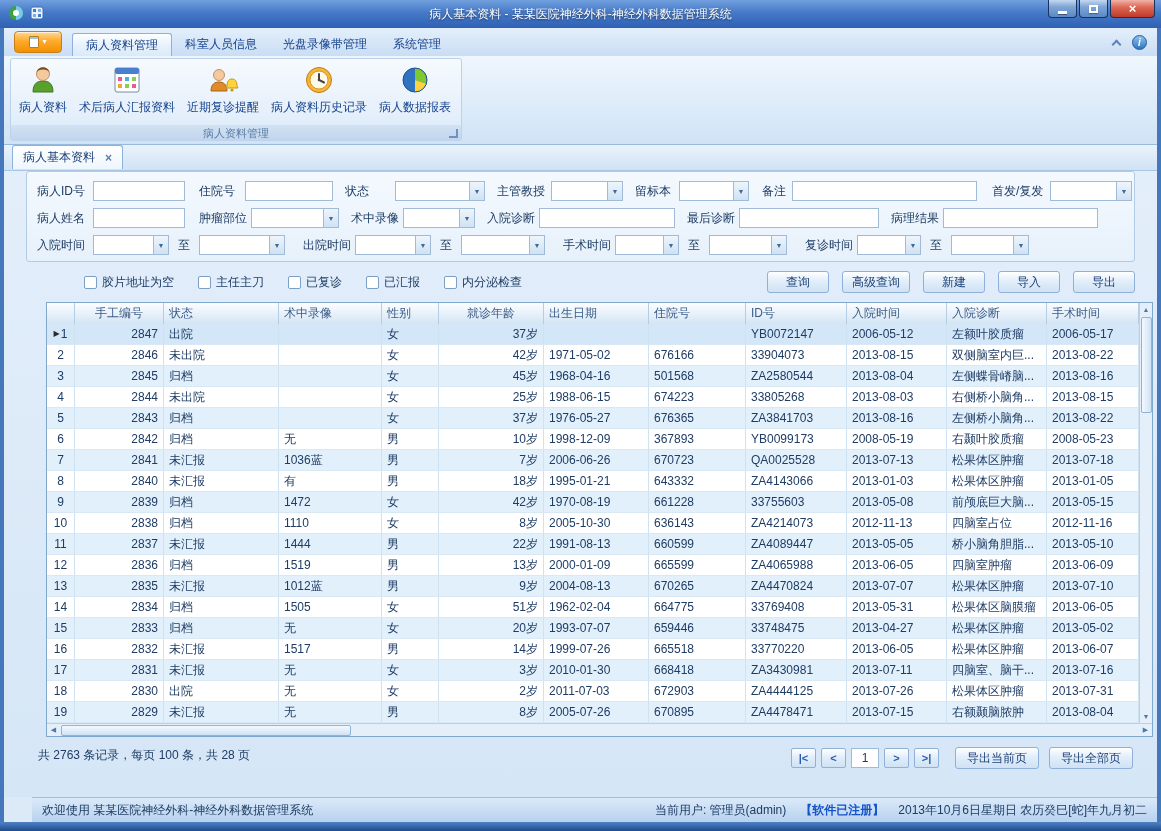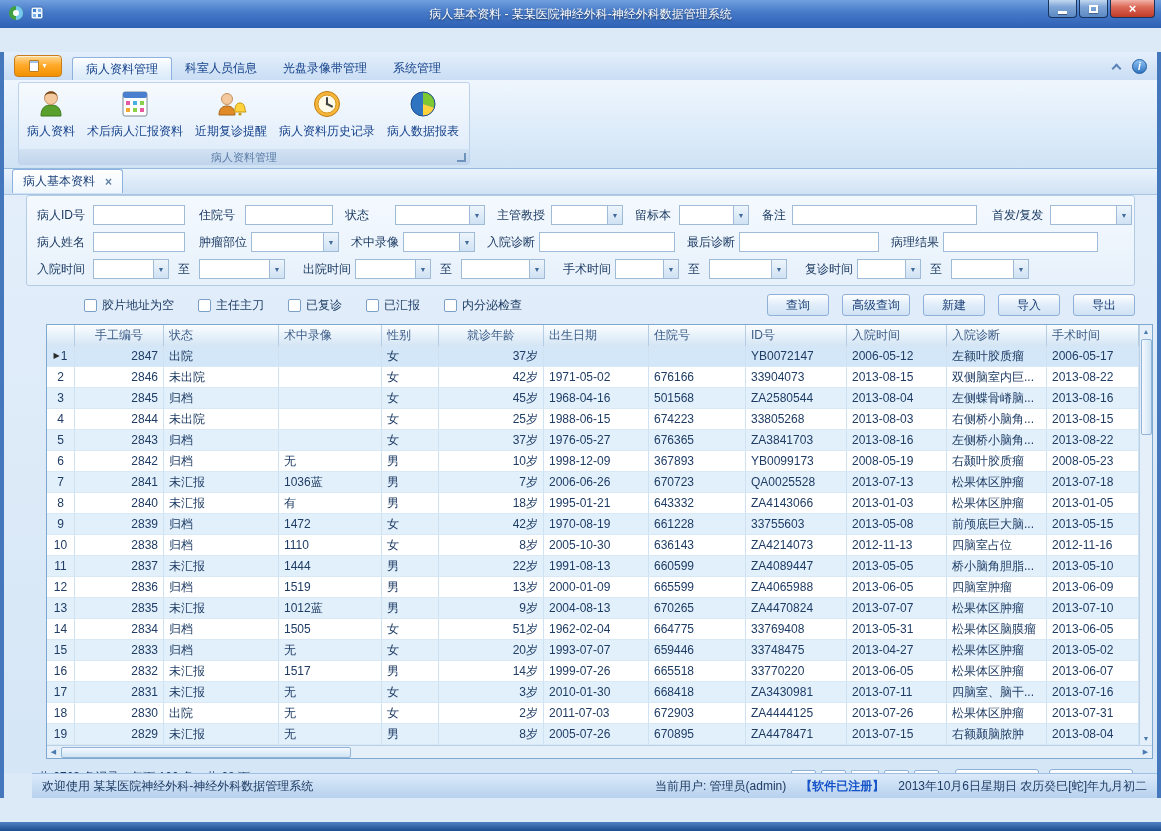--- a/index.html
+++ b/index.html
@@ -1,18 +1,18 @@
 <!DOCTYPE html>
 <html><head>
 <meta charset="utf-8">
 <style>
   * { box-sizing: border-box; margin: 0; padding: 0; }
   html,body { background:#eee; }
   body { font-family:"Liberation Sans","DejaVu Sans",sans-serif; font-size:12px; }
-  .window { width:1161px; height:831px; display:flex; flex-direction:column; overflow:hidden; background:#dce9f7;gap:24px; }
+  .window { width:1161px; height:831px; display:flex; flex-direction:column; overflow:hidden; background:#dce9f7; }
 
   
   .titlebar { height:28px; flex:0 0 28px; background:linear-gradient(#71a0de,#4579c8 45%,#2e61b4); position:relative; display:flex; align-items:center; padding-left:8px; }
   .title-icons { display:flex; align-items:center; gap:6px; }
   .title-text { position:absolute; left:0; right:0; text-align:center; color:#fff; text-shadow:0 1px 2px rgba(0,0,0,.55); pointer-events:none; }
   .win-controls { position:absolute; top:0; right:6px; display:flex; }
   .wbtn { width:29px; height:18px; margin-left:2px; border:1px solid #17335e; border-top:none; border-radius:0 0 4px 4px; background:linear-gradient(#c3d8f0,#7fa5d6 40%,#5b89c4); display:flex; align-items:center; justify-content:center; cursor:pointer; }
   .wbtn.close { width:45px; background:linear-gradient(#f2b3aa,#dd6a58 40%,#c13a28); color:#fff; font-weight:bold; font-size:13px; line-height:1; }
   .glyph-min { width:9px; height:3px; background:#fff; margin-top:7px; box-shadow:0 1px 0 rgba(0,0,0,.4); }
   .glyph-max { width:9px; height:8px; border:2px solid #fff; box-shadow:0 1px 1px rgba(0,0,0,.3); }
@@ -26,21 +26,21 @@
   .app-menu { height:22px; width:48px; margin:0 10px 3px 4px; border-radius:4px; border:1px solid #c87d1a; background:linear-gradient(#ffd994,#ffaa2b 45%,#f29100); display:flex; align-items:center; justify-content:center; gap:3px; cursor:pointer; box-shadow:inset 0 1px 0 rgba(255,255,255,.6); }
   .menu-doc-icon { width:10px; height:12px; background:#fff; border:1px solid #b97d20; border-radius:1px; box-shadow:inset 0 2px 0 #9fc5ee; }
   .menu-arrow { color:#fff; font-size:8px; line-height:1; }
   .rtab { height:23px; padding:0 13px; display:flex; align-items:center; color:#15428b; cursor:pointer; white-space:nowrap; }
   .rtab.active { background:linear-gradient(#fdfeff,#e8f2fc 50%,#d9eaf9); border:1px solid #8db2dd; border-bottom:none; border-radius:3px 3px 0 0; }
   .tabrow-right { position:absolute; right:10px; top:7px; display:flex; align-items:center; gap:12px; }
   .chevron-up { width:7px; height:7px; border-left:2px solid #5b83b8; border-top:2px solid #5b83b8; transform:rotate(45deg); margin-top:4px; cursor:pointer; }
   .info-icon { width:15px; height:15px; border-radius:50%; border:1px solid #1d5a9e; background:linear-gradient(#8fc3f2,#2f74c0); color:#fff; font-size:10px; font-weight:bold; font-style:italic; display:flex; align-items:center; justify-content:center; cursor:pointer; }
 
   
-  .ribbon { height:89px; flex:0 0 89px; background:linear-gradient(#eff6fd,#dcebf9 60%,#cfe3f5); border-bottom:1px solid #96badf; padding:2px 14px; }
+  .ribbon { height:89px; flex:0 0 89px; background:linear-gradient(#eff6fd,#dcebf9 60%,#cfe3f5); border-bottom:1px solid #96badf; padding:2px 6px; }
   .rgroup { width:452px; height:83px; border:1px solid #bcd2ea; border-radius:3px; display:flex; flex-direction:column; background:linear-gradient(#f6fafe,#e6f0fb 65%,#d8e8f8); }
   .rgroup-buttons { flex:1; display:flex; align-items:flex-start; padding:2px 2px 0; }
   .rbtn { height:64px; display:flex; flex-direction:column; align-items:center; padding:3px 6px 0; border-radius:3px; color:#15428b; cursor:pointer; white-space:nowrap; }
   .ricon { width:32px; height:32px; display:block; }
   .rlabel { margin-top:3px; }
   .rgroup-label { height:16px; flex:0 0 16px; background:linear-gradient(#d2e2f3,#bfd4ec); border-radius:0 0 3px 3px; color:#5a7ba6; font-size:11px; display:flex; align-items:center; justify-content:center; position:relative; }
   .launcher { position:absolute; right:3px; bottom:3px; width:9px; height:9px; border-right:2px solid #6f93bd; border-bottom:2px solid #6f93bd; cursor:pointer; }
 
   
   .doctabs { height:26px; flex:0 0 26px; background:linear-gradient(#eaf3fc,#d0e2f4); border-bottom:1px solid #a8c5e4; display:flex; padding-left:8px; }

